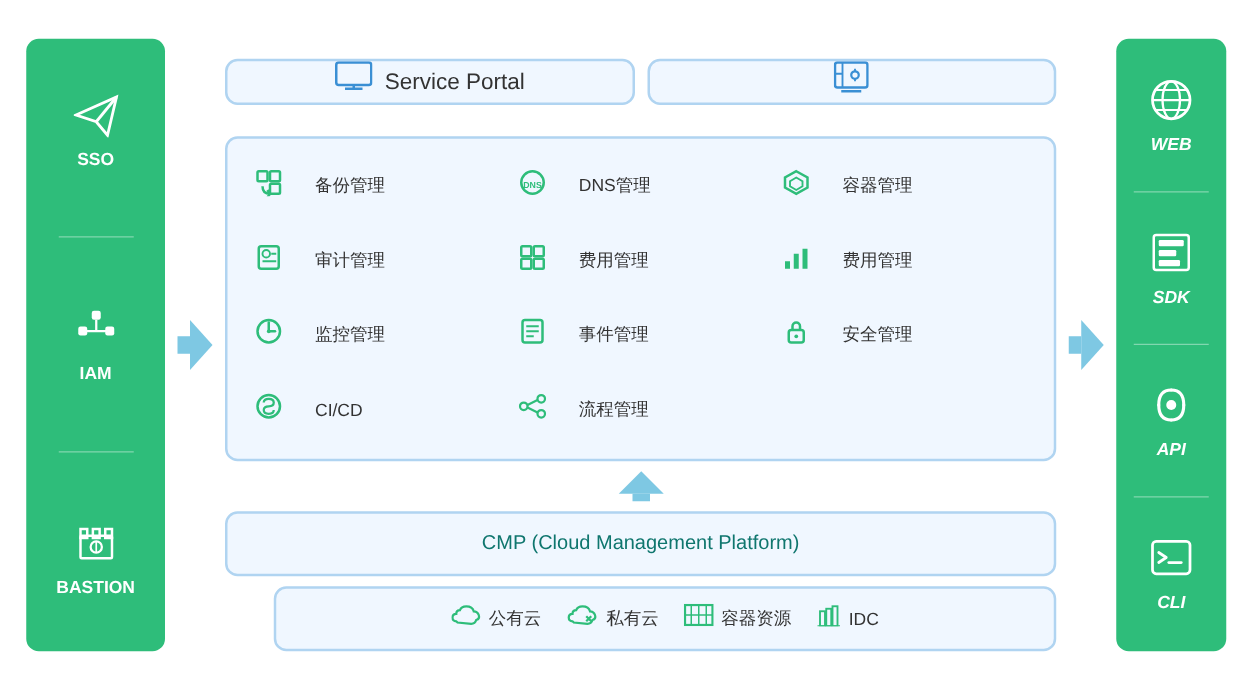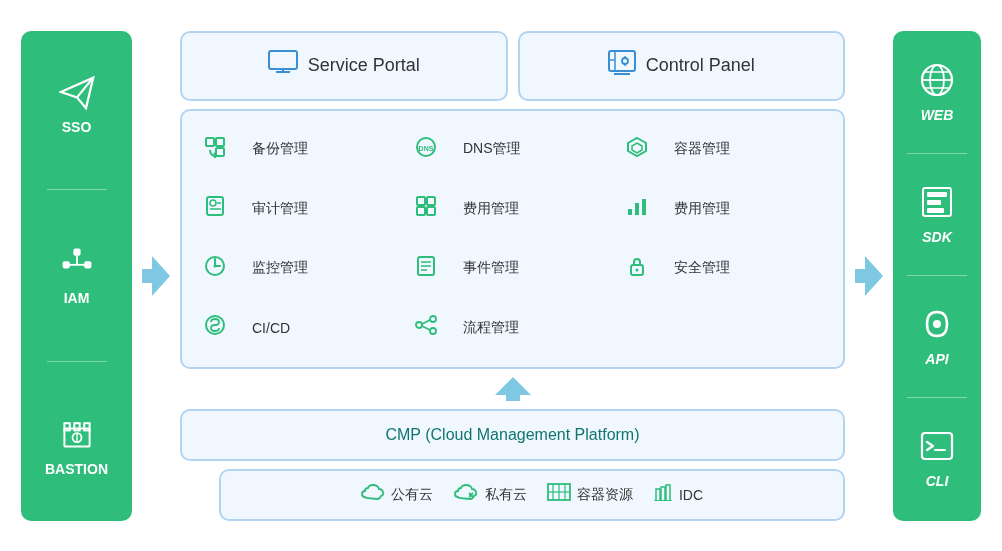--- a/index.html
+++ b/index.html
@@ -101,20 +101,21 @@
       display: flex;
       flex-direction: column;
       gap: 8px;
     }
     
     .top-row {
       display: flex;
       flex-direction: row;
       gap: 10px;
       height: 70px;
+      align-items: center;
     }
     .portal-box {
       flex: 1;
       border: 2px solid #b0d4f1;
       border-radius: 10px;
       background: #f0f7ff;
       display: flex;
       align-items: center;
       justify-content: center;
       gap: 10px;
@@ -300,21 +301,20 @@
           <svg width="28" height="26" viewBox="0 0 28 26" xmlns="http://www.w3.org/2000/svg">
             <rect x="1" y="1" width="26" height="20" rx="2" fill="none" stroke="#3a8fd4" stroke-width="2"></rect>
             <line x1="7" y1="1" x2="7" y2="21" stroke="#3a8fd4" stroke-width="1.5"></line>
             <line x1="1" y1="10" x2="7" y2="10" stroke="#3a8fd4" stroke-width="1.5"></line>
             <circle cx="17" cy="11" r="3" fill="none" stroke="#3a8fd4" stroke-width="1.8"></circle>
             <line x1="17" y1="6" x2="17" y2="8" stroke="#3a8fd4" stroke-width="1.5"></line>
             <line x1="17" y1="14" x2="17" y2="16" stroke="#3a8fd4" stroke-width="1.5"></line>
             <line x1="22" y1="24" x2="6" y2="24" stroke="#3a8fd4" stroke-width="2"></line>
           </svg>
         </span>
-        <span class="box-label">Control Panel</span>
       </div>
     </div>
 
     <div class="mgmt-box">
 
       <div class="mgmt-item">
         <span class="m-icon">
           <svg width="22" height="22" viewBox="0 0 22 22" xmlns="http://www.w3.org/2000/svg">
             <rect x="2" y="2" width="8" height="8" rx="1" fill="none" stroke="#2ebd7a" stroke-width="2"></rect>
             <rect x="12" y="2" width="8" height="8" rx="1" fill="none" stroke="#2ebd7a" stroke-width="2"></rect>

